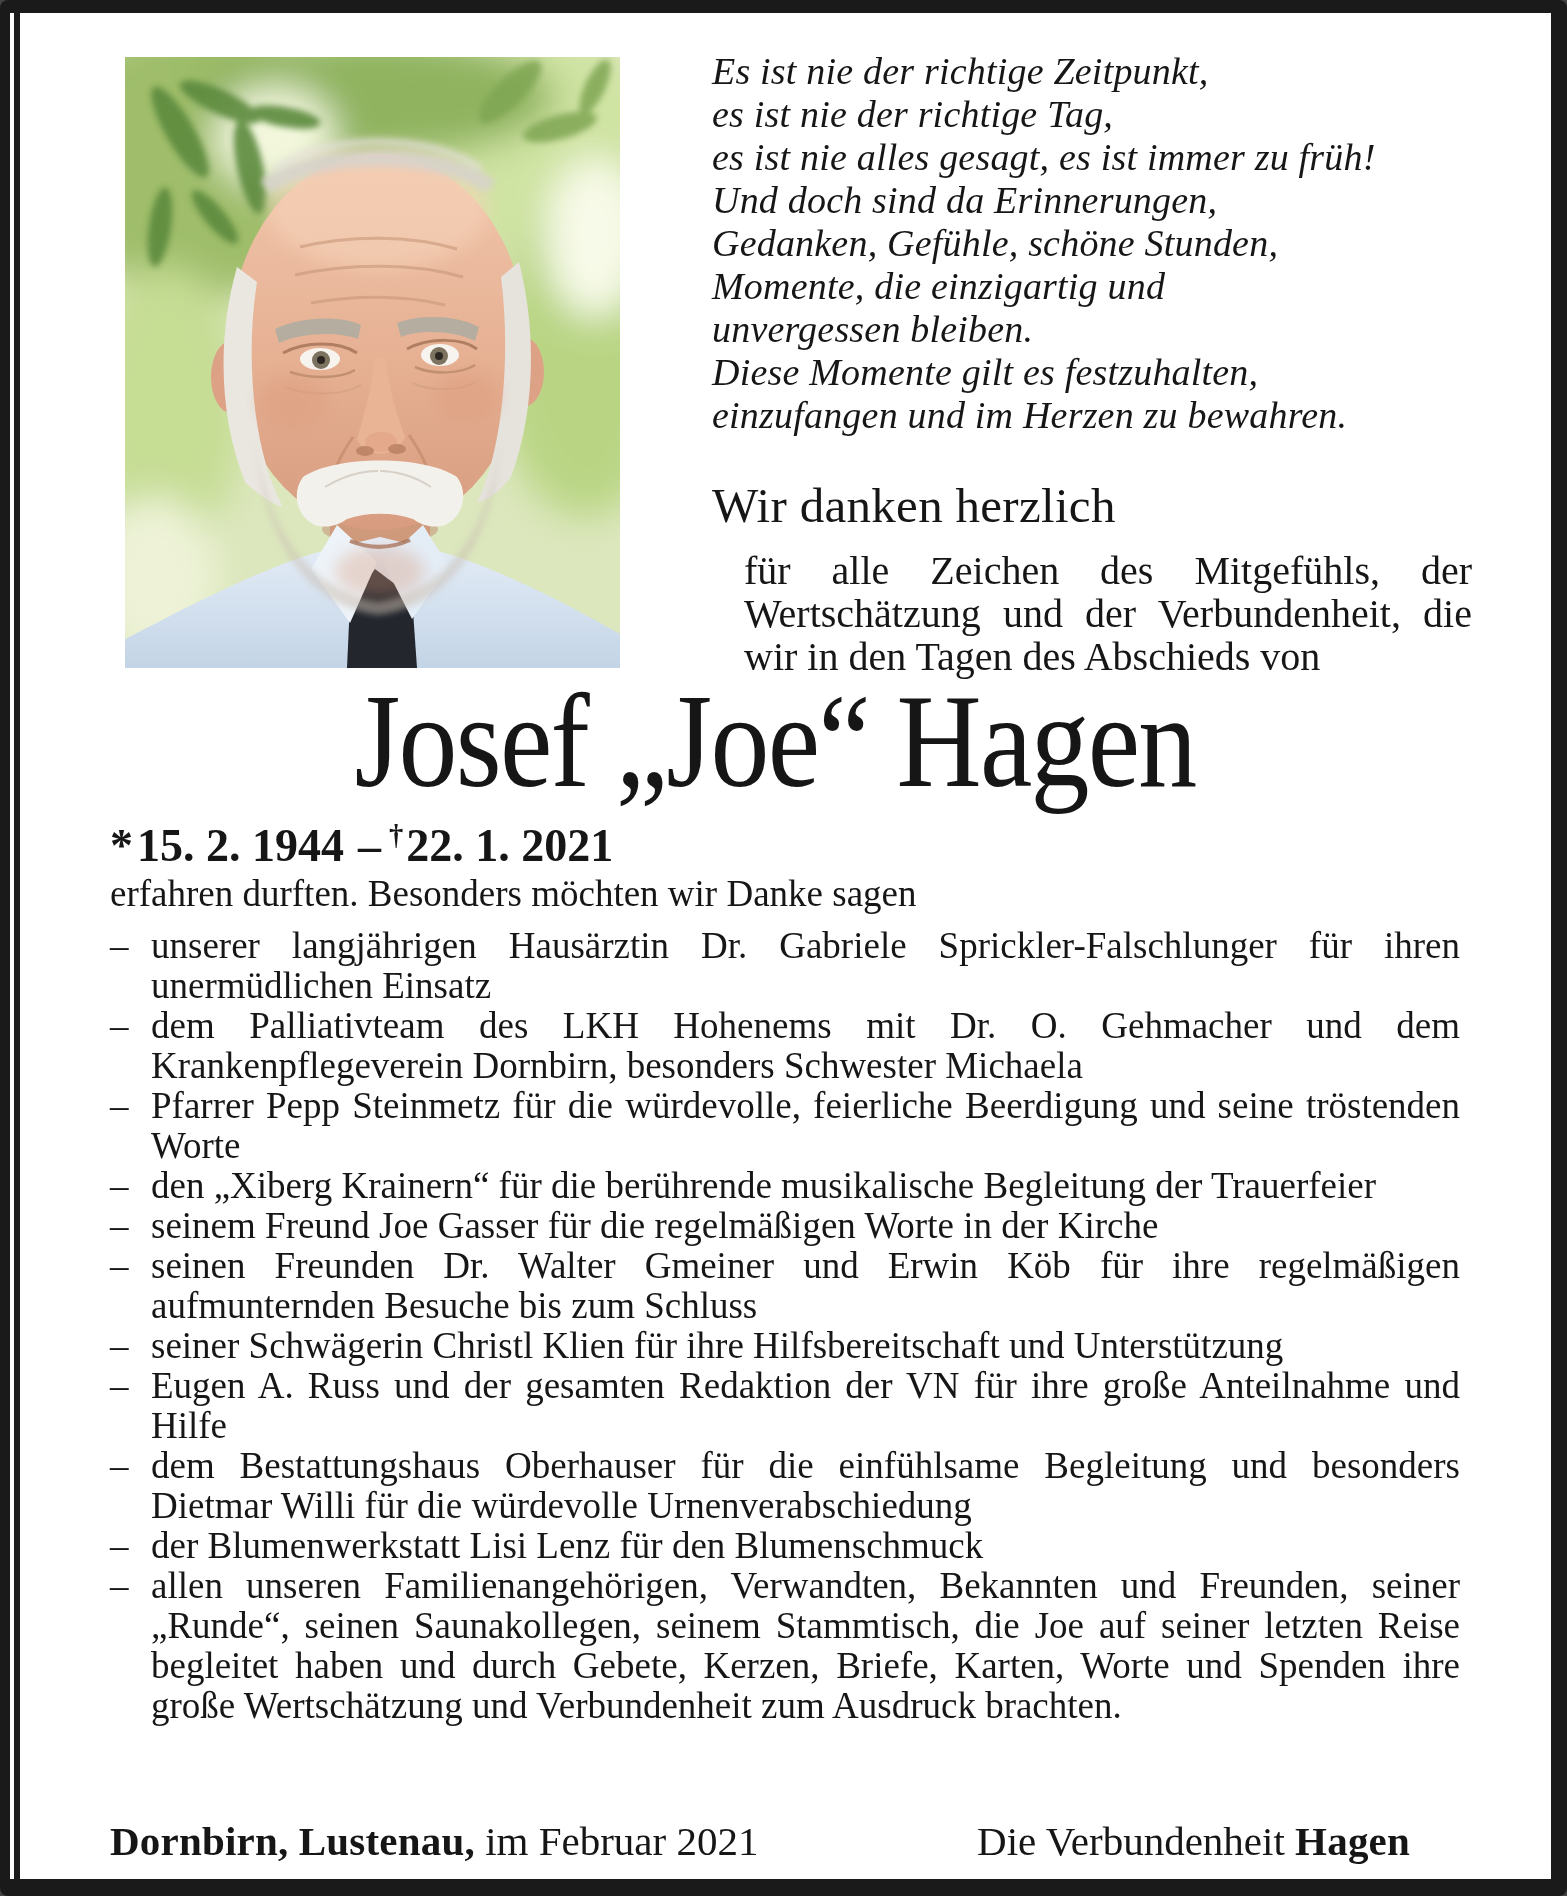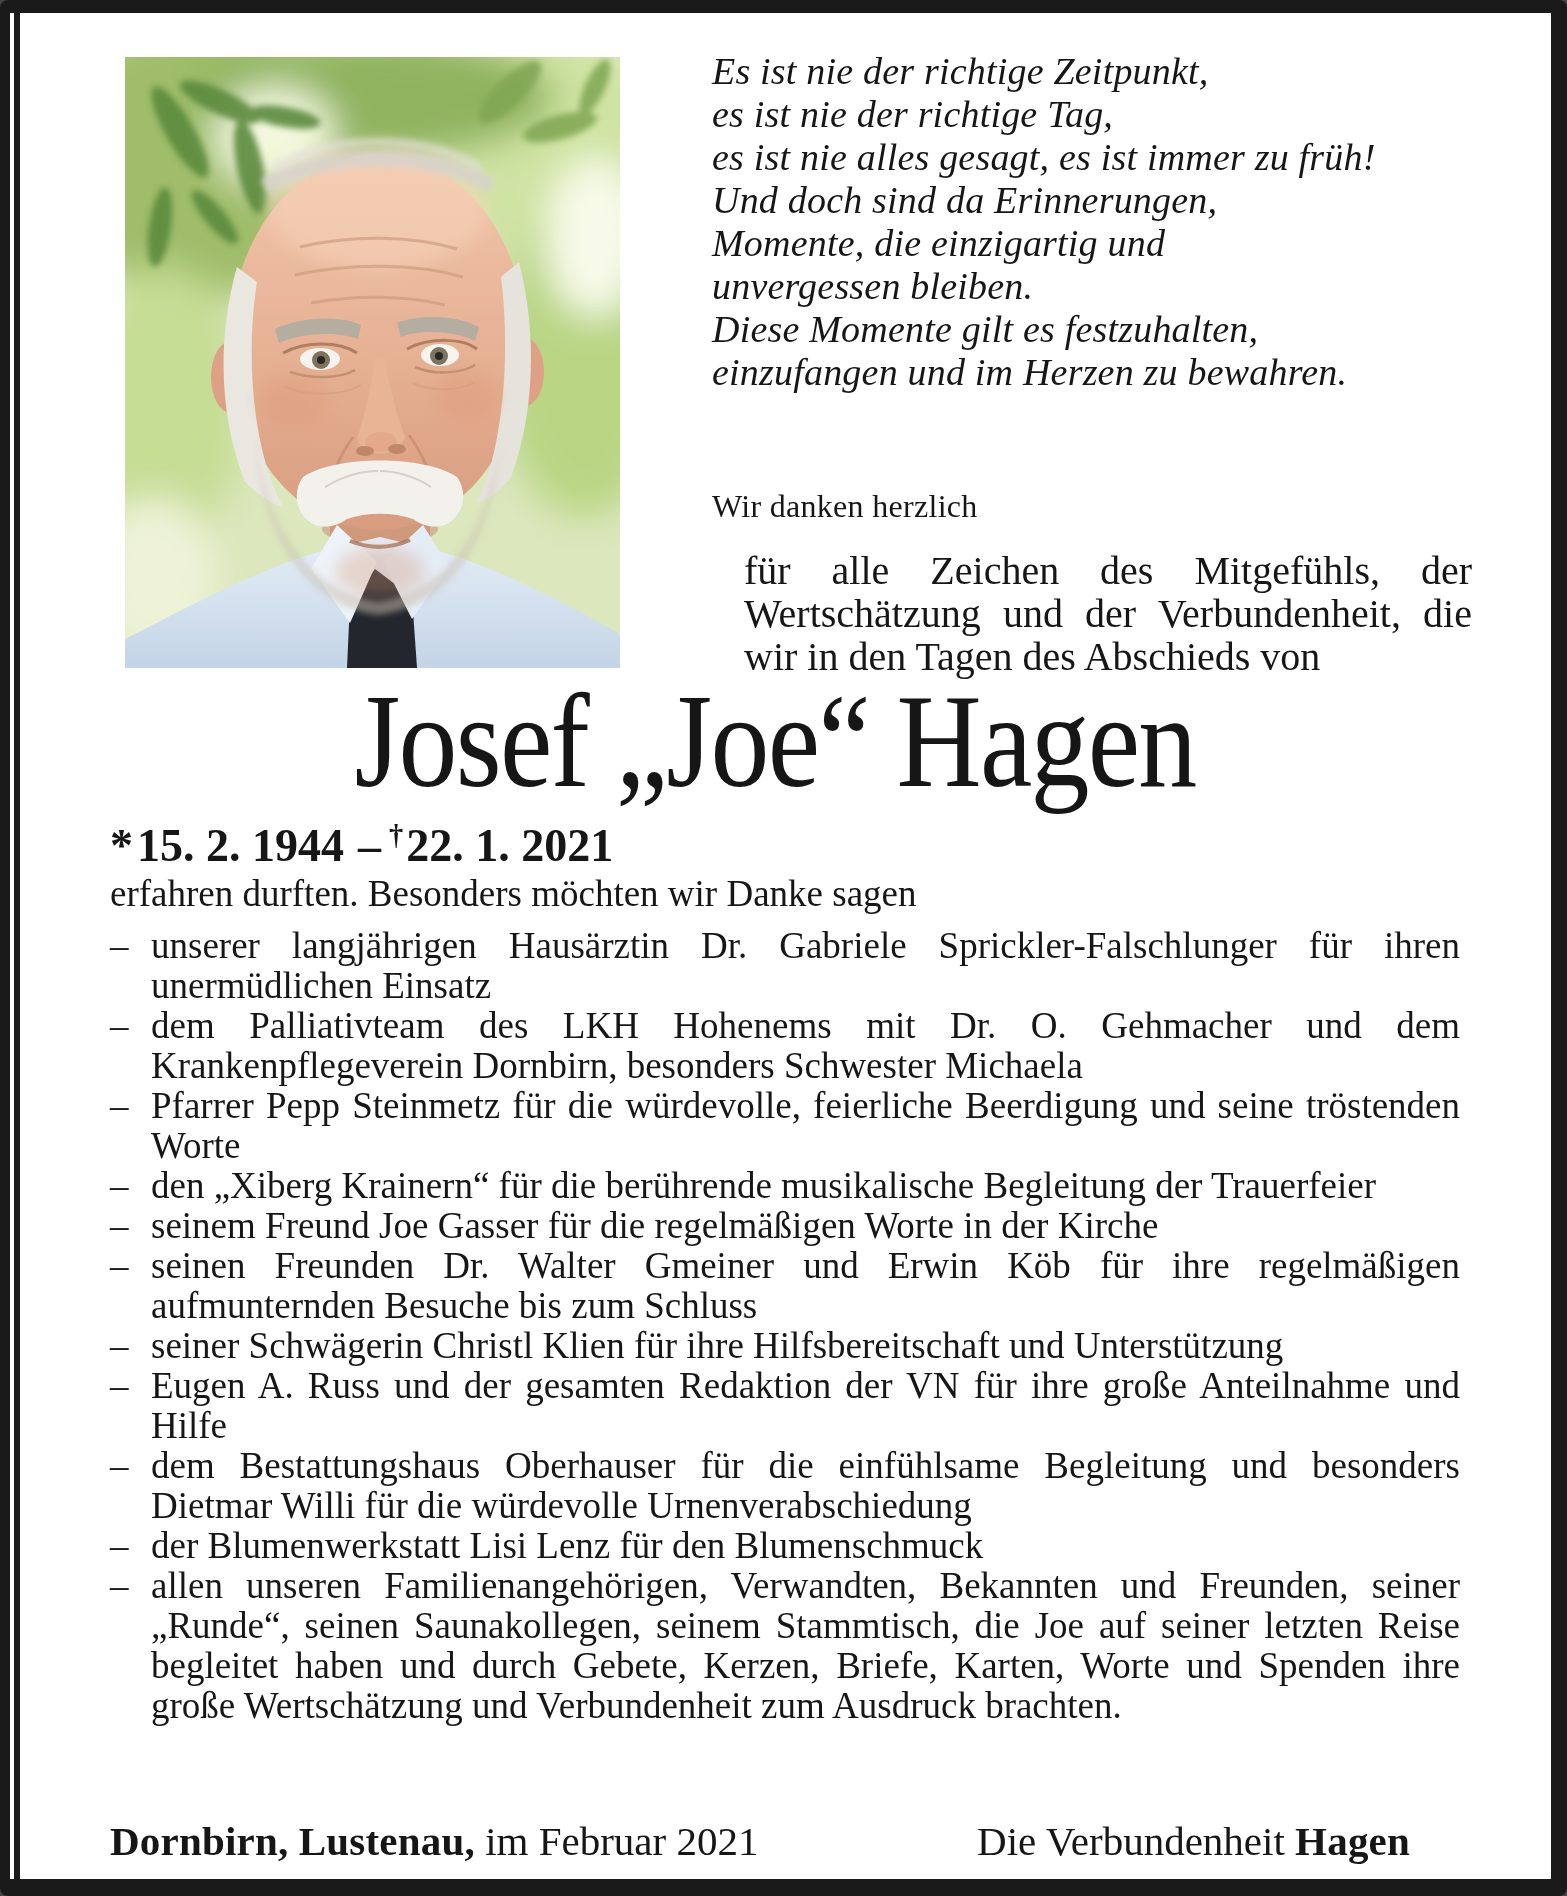--- a/index.html
+++ b/index.html
@@ -11,21 +11,21 @@
     border-radius:8px;
   }
   .sliver{position:absolute; left:10px; top:13px; width:4px; height:1866px; background:#fafafa;}
   .sheet{position:absolute; left:20px; top:13px; width:1531px; height:1866px; background:#ffffff;}
 
   .photo{position:absolute; left:125px; top:57px; width:495px; height:611px; display:block;}
 
   .poem{position:absolute; left:712px; top:50px;}
   .poem .pl{font-style:italic; font-size:38px; line-height:43px; white-space:nowrap; letter-spacing:0.2px;}
 
-  .heading{position:absolute; left:712px; top:478px; font-size:32px; line-height:56px; letter-spacing:0.3px;}
+  .heading{position:absolute; left:712px; top:478px; font-size:49px; line-height:56px; letter-spacing:0.3px;}
 
   .thanks-intro{
     position:absolute; left:744px; top:549px; width:728px;
     font-size:40px; line-height:43px; text-align:justify;
   }
 
   .name{
     position:absolute; left:110px; top:668px; width:1330px;
     text-align:center; font-size:134px; line-height:1.1; letter-spacing:-2px;
     white-space:nowrap; transform:scaleX(0.88); transform-origin:50% 0%;
@@ -167,20 +167,21 @@
     </g>
     <path d="M225,484 C245,492 265,492 285,483" stroke="#a06a50" stroke-width="4" fill="none" opacity="0.75"></path>
     <ellipse cx="255" cy="515" rx="45" ry="26" fill="#d79a7c" opacity="0.35" filter="url(#b8)"></ellipse>
   </svg>
 
   <div class="poem">
     <div class="pl">Es ist nie der richtige Zeitpunkt,</div>
     <div class="pl">es ist nie der richtige Tag,</div>
     <div class="pl">es ist nie alles gesagt, es ist immer zu früh!</div>
     <div class="pl">Und doch sind da Erinnerungen,</div>
+    <div class="pl">Gedanken, Gefühle, schöne Stunden,</div>
     <div class="pl">Momente, die einzigartig und</div>
     <div class="pl">unvergessen bleiben.</div>
     <div class="pl">Diese Momente gilt es festzuhalten,</div>
     <div class="pl">einzufangen und im Herzen zu bewahren.</div>
   </div>
 
   <div class="heading">Wir danken herzlich</div>
 
   <div class="thanks-intro">für alle Zeichen des Mitgefühls, der Wertschätzung und der Verbundenheit, die wir in den Tagen des Abschieds von</div>
 

